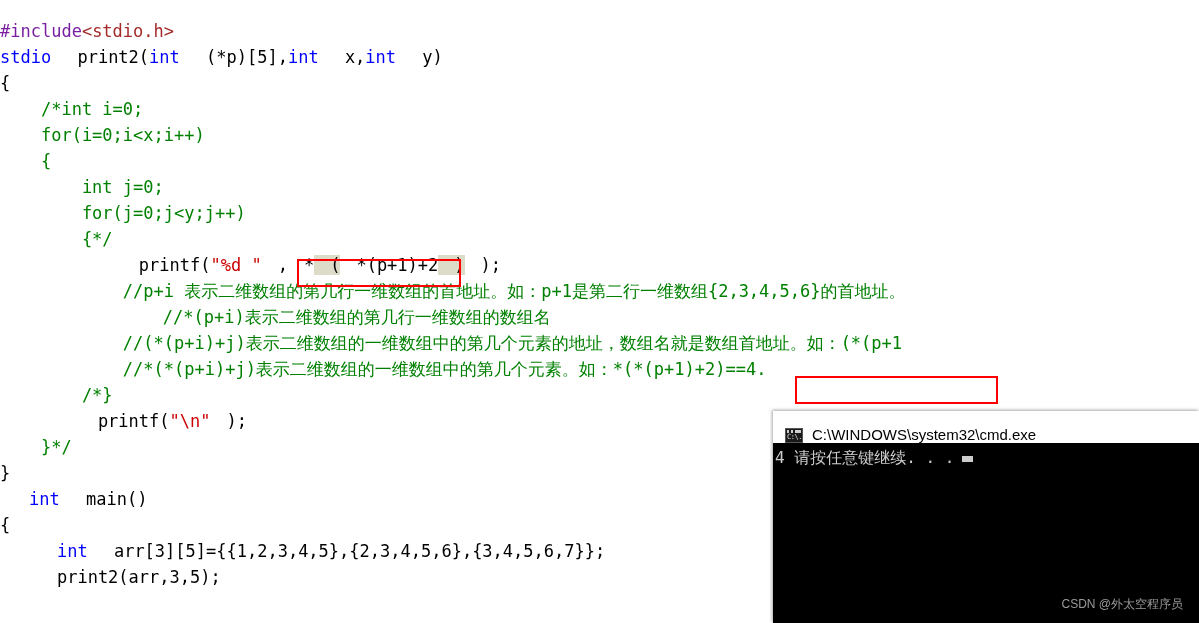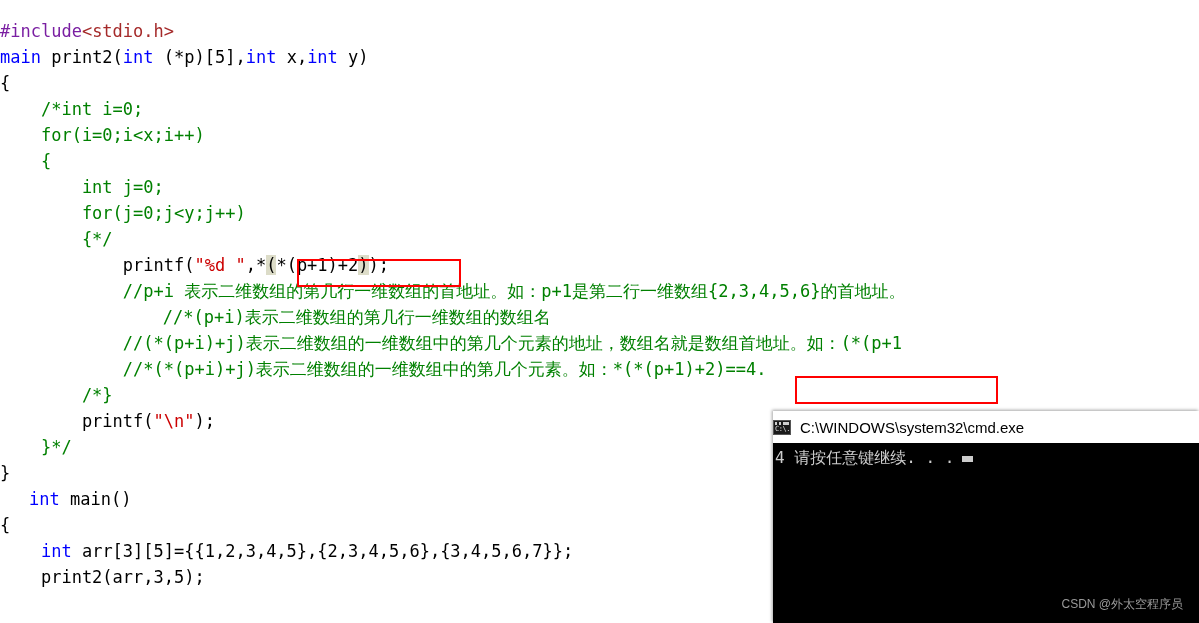--- a/index.html
+++ b/index.html
@@ -32,21 +32,21 @@
     font-family: "DejaVu Sans Mono", "Liberation Mono", monospace;
     font-size: 17px;
     line-height: 26px;
     height: 26px;
     letter-spacing: 0px;
     color: #000000;
   }
   .tok-pre   { color: #7a1fa2; }   
   .tok-hdr   { color: #a52a2a; }   
   .tok-kw    { color: #0000ff; }   
-  .tok-plain { color: #000000; }
+  .tok-plain { color: #000000; padding-left: 16px; }
   .tok-str   { color: #cc0000; }
   .tok-cmt   { color: #008000; }
   .tok-brace { color: #000000; }
   .hl-match  { background: #dcdcc8; }
 
   
   .red-box {
     position: absolute;
     border: 2px solid #ff0000;
     box-sizing: border-box;
@@ -61,21 +61,22 @@
     width: 426px;
     height: 212px;
     background: #000000;
     box-shadow: -1px -1px 3px rgba(0,0,0,0.35);
     overflow: hidden;
   }
   #console-titlebar {
     height: 32px;
     background: #ffffff;
     display: flex;
-    align-items: center;
+    align-items: flex-end;
+    padding-left: 12px;
     box-sizing: border-box;
   }
   #console-icon {
     width: 18px;
     height: 15px;
     background: #1a1a1a;
     border: 1px solid #555;
     box-sizing: border-box;
     position: relative;
     margin-right: 9px;
@@ -138,21 +139,21 @@
     color: #9a9a9a;
     white-space: nowrap;
   }
 </style>
 </head>
 <body>
 
 <div id="editor">
   <div id="code-lines">
       <div class="code-line" style="top: 2px;"><span class="tok-pre">#include</span><span class="tok-hdr">&lt;stdio.h&gt;</span></div>
-      <div class="code-line" style="top: 28px;"><span class="tok-kw">main</span><span class="tok-plain"> print2(</span><span class="tok-kw">int</span><span class="tok-plain"> (*p)[5],</span><span class="tok-kw">int</span><span class="tok-plain"> x,</span><span class="tok-kw">int</span><span class="tok-plain"> y)</span></div>
+      <div class="code-line" style="top: 28px;"><span class="tok-kw">stdio</span><span class="tok-plain"> print2(</span><span class="tok-kw">int</span><span class="tok-plain"> (*p)[5],</span><span class="tok-kw">int</span><span class="tok-plain"> x,</span><span class="tok-kw">int</span><span class="tok-plain"> y)</span></div>
       <div class="code-line" style="top: 54px;"><span class="tok-brace">{</span></div>
       <div class="code-line" style="top: 80px; text-align: right;"><span class="tok-cmt">    /*int i=0;</span></div>
       <div class="code-line" style="top: 106px;"><span class="tok-cmt">    for(i=0;i&lt;x;i++)</span></div>
       <div class="code-line" style="top: 132px;"><span class="tok-cmt">    {</span></div>
       <div class="code-line" style="top: 158px;"><span class="tok-cmt">        int j=0;</span></div>
       <div class="code-line" style="top: 184px;"><span class="tok-cmt">        for(j=0;j&lt;y;j++)</span></div>
       <div class="code-line" style="top: 210px;"><span class="tok-cmt">        {*/</span></div>
       <div class="code-line" style="top: 236px;"><span class="tok-plain">            printf(</span><span class="tok-str">"%d "</span><span class="tok-plain">,</span><span class="tok-plain">*</span><span class="tok-plain hl-match">(</span><span class="tok-plain">*(p+1)+2</span><span class="tok-plain hl-match">)</span><span class="tok-plain">);</span></div>
       <div class="code-line" style="top: 262px;"><span class="tok-cmt">            //p+i 表示二维数组的第几行一维数组的首地址。如：p+1是第二行一维数组{2,3,4,5,6}的首地址。</span></div>
       <div class="code-line" style="top: 288px; margin-left: 40px;"><span class="tok-cmt">            //*(p+i)表示二维数组的第几行一维数组的数组名</span></div>

